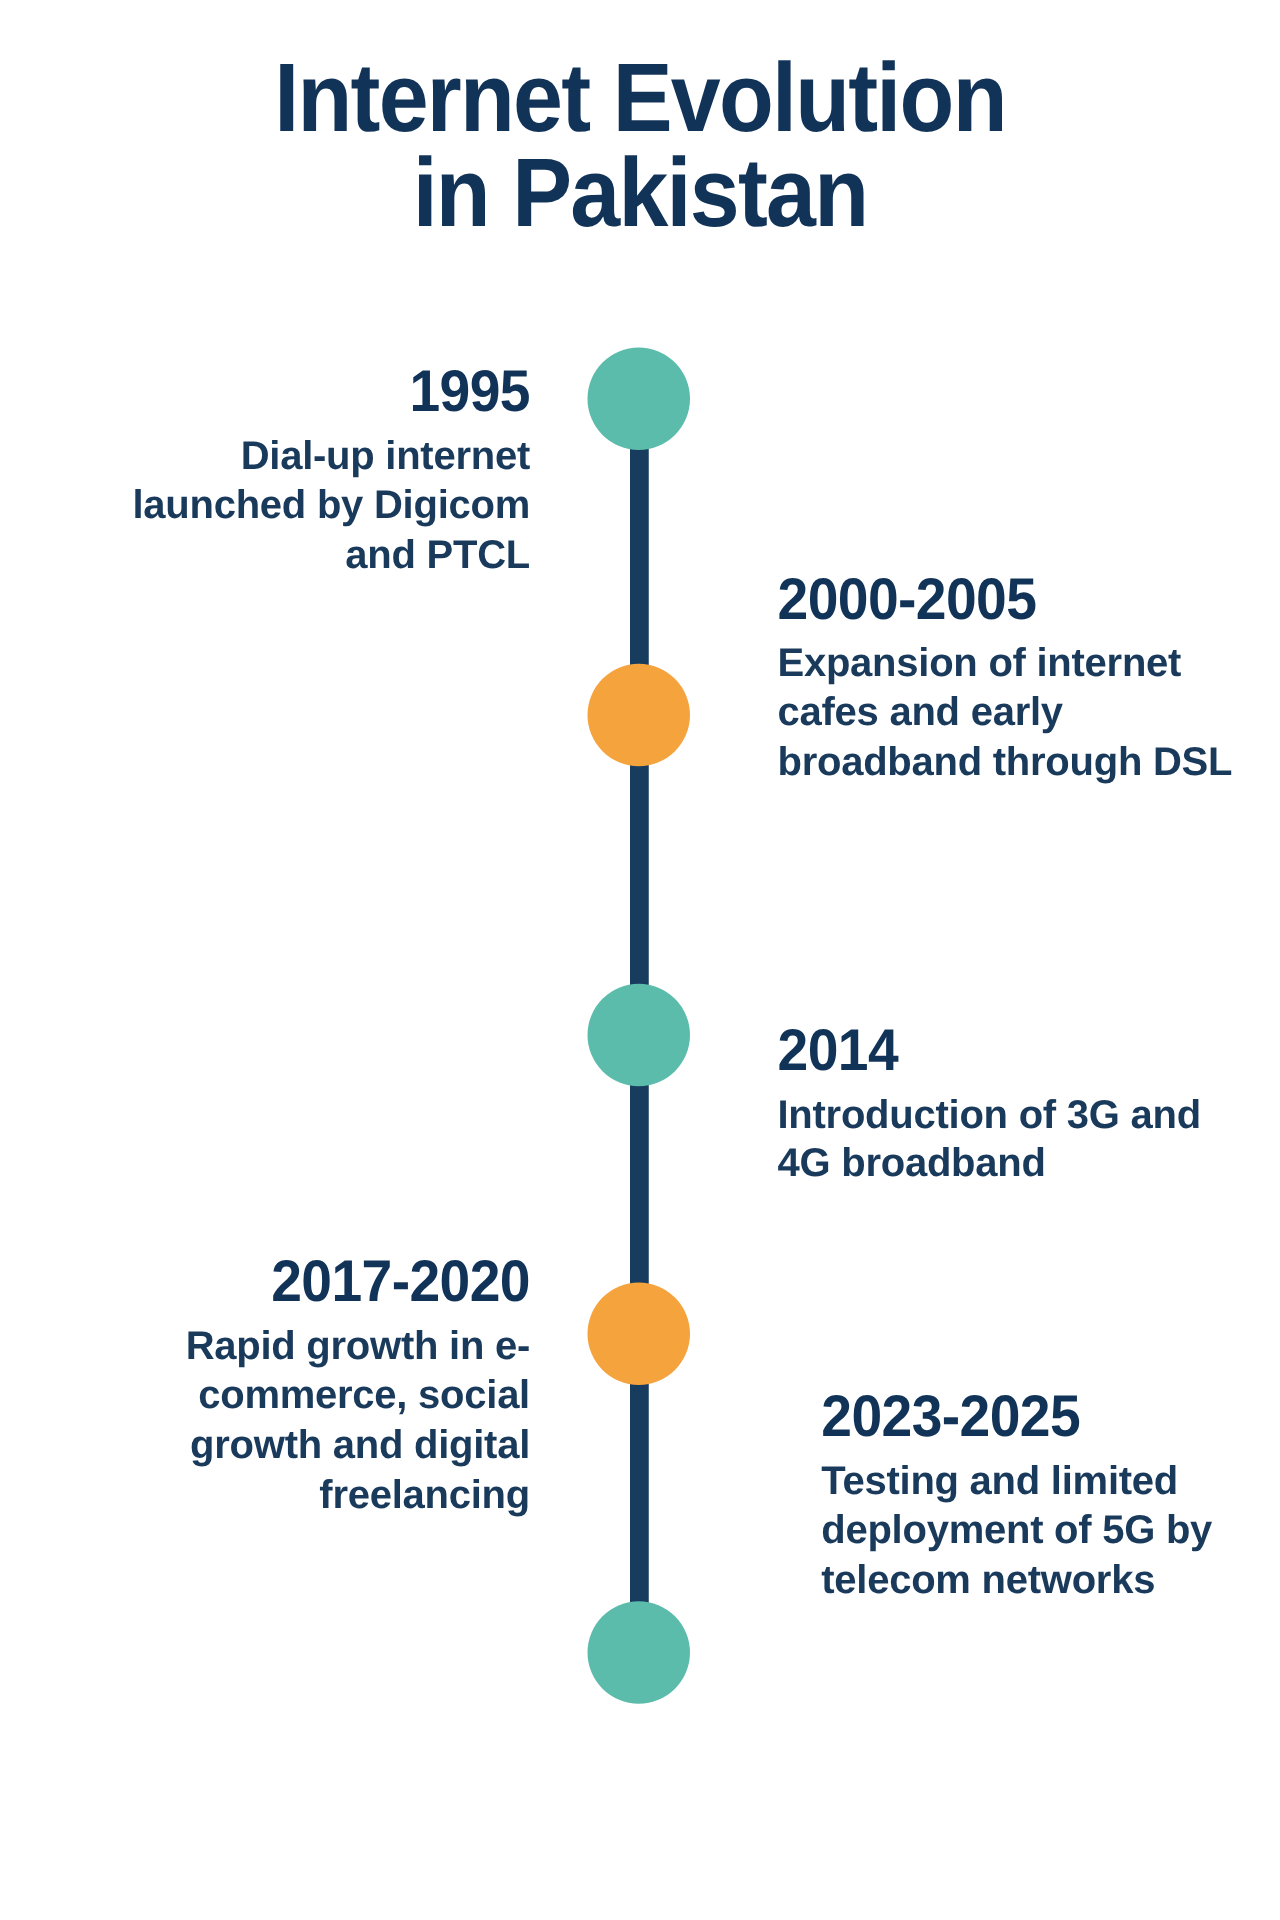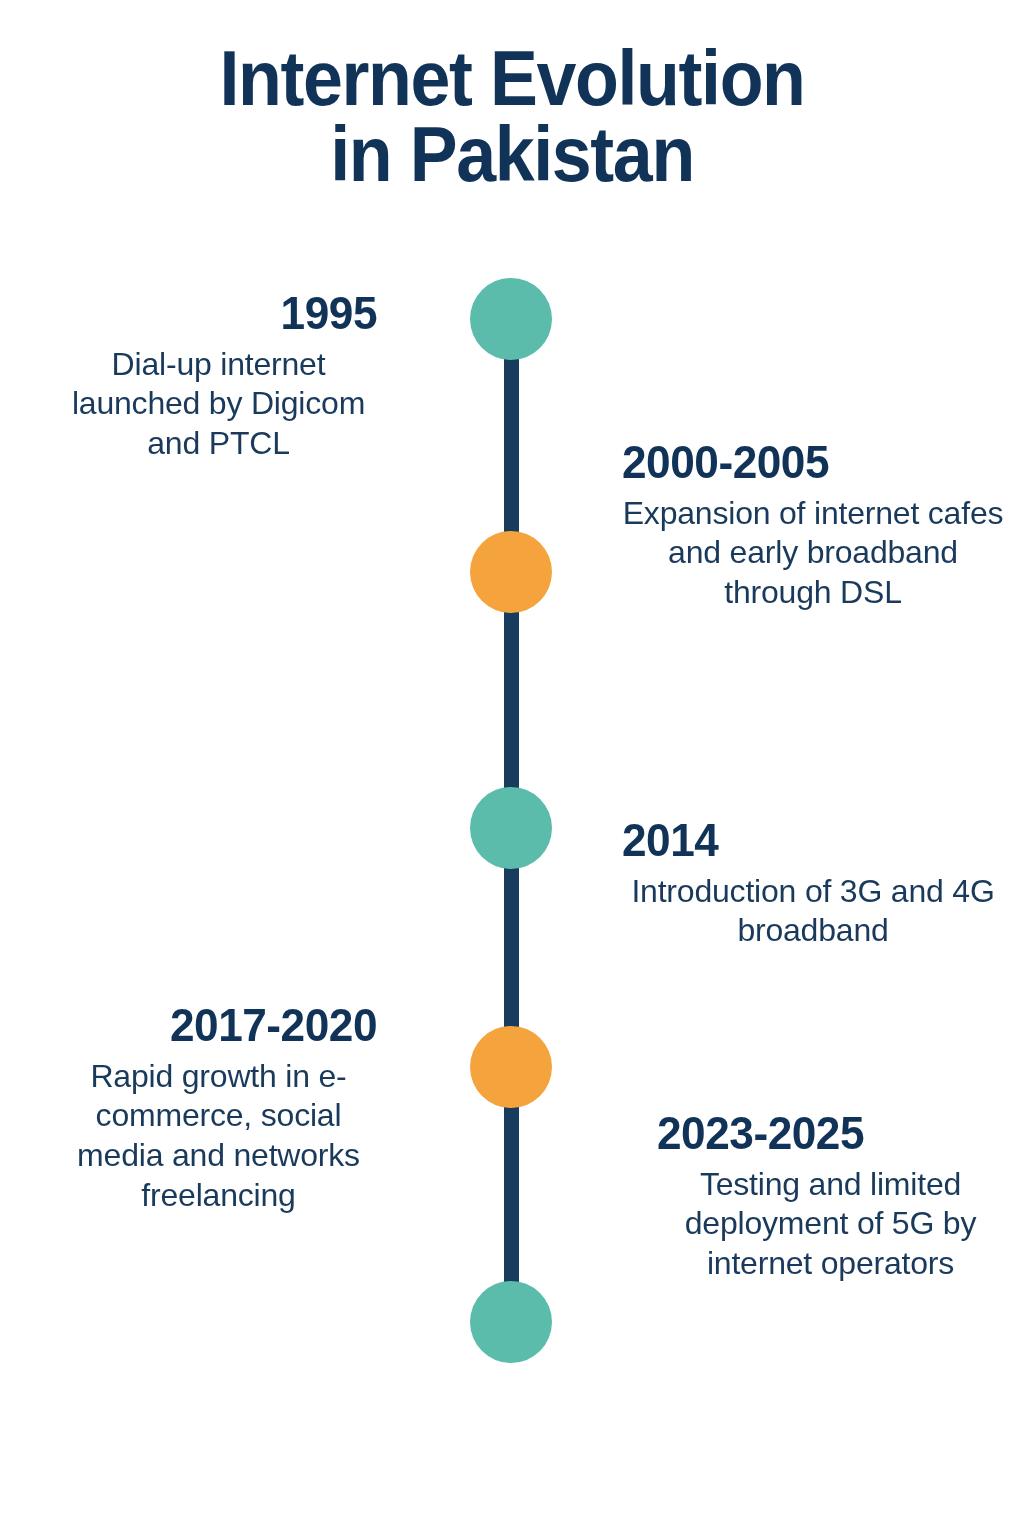--- a/index.html
+++ b/index.html
@@ -72,21 +72,21 @@
   .node-4 { top: 1026px; }
   .node-5 { top: 1281px; }
 
   
   .entry {
     position: absolute;
     z-index: 3;
   }
   .entry.left {
     text-align: right;
-    right: 647px;
+    right: 600px;
     left: 60px;
   }
   .entry.right {
     text-align: left;
     left: 622px;
     right: 20px;
   }
 
   .entry-year {
     font-family: "Liberation Sans", sans-serif;
@@ -98,32 +98,31 @@
     transform: scaleX(0.94);
     transform-origin: inherit;
     margin: 0 0 6px 0;
     white-space: nowrap;
   }
   .entry.left .entry-year  { transform-origin: right center; }
   .entry.right .entry-year { transform-origin: left center; }
 
   .entry-desc {
     font-family: "Liberation Sans", sans-serif;
-    font-weight: normal;
+    font-weight: bold;
     font-size: 32px;
     line-height: 1.24;
     color: #1A3A5C;
     letter-spacing: -0.2px;
     margin: 0;
-    text-align: center;
   }
 
   
   .entry-1995      { top: 288px; }
-  .entry-2000-2005 { top: 437px; }
+  .entry-2000-2005 { top: 454px; }
   .entry-2006      { top: 643px; }
   .entry-2014      { top: 815px; }
   .entry-2017-2020 { top: 1000px; }
   .entry-2023-2025 { top: 1108px; margin-left: 35px; }
 </style>
 </head>
 <body>
 
 <div class="infographic">
 
@@ -151,21 +150,21 @@
   </div>
 
 
   <div class="entry right entry-2014">
     <div class="entry-year">2014</div>
     <div class="entry-desc">Introduction of 3G and 4G broadband</div>
   </div>
 
   <div class="entry left entry-2017-2020">
     <div class="entry-year">2017-2020</div>
-    <div class="entry-desc">Rapid growth in e-commerce, social media and networks freelancing</div>
+    <div class="entry-desc">Rapid growth in e-commerce, social growth and digital freelancing</div>
   </div>
 
   <div class="entry right entry-2023-2025">
     <div class="entry-year">2023-2025</div>
-    <div class="entry-desc">Testing and limited deployment of 5G by internet operators</div>
+    <div class="entry-desc">Testing and limited deployment of 5G by telecom networks</div>
   </div>
 
 </div>
 
 </body></html>

